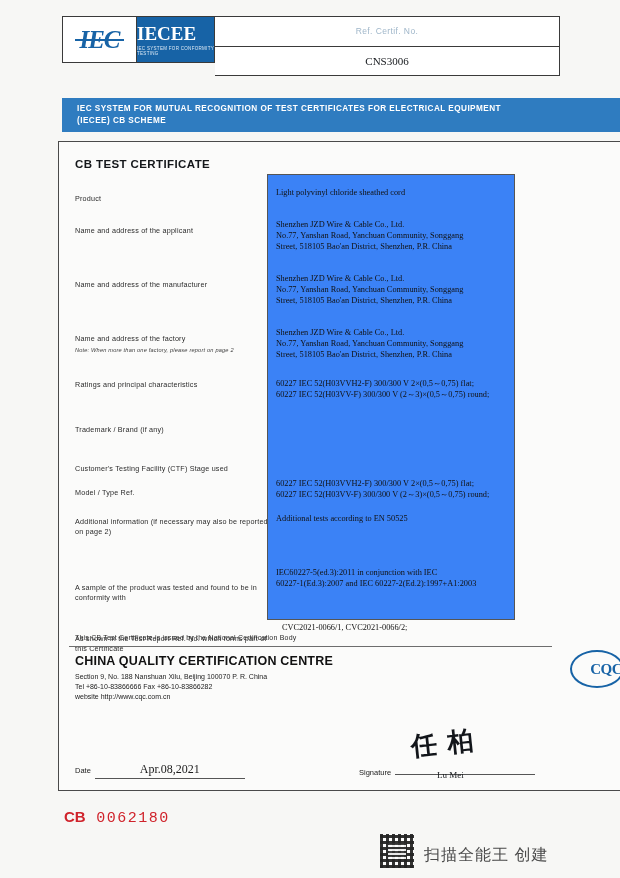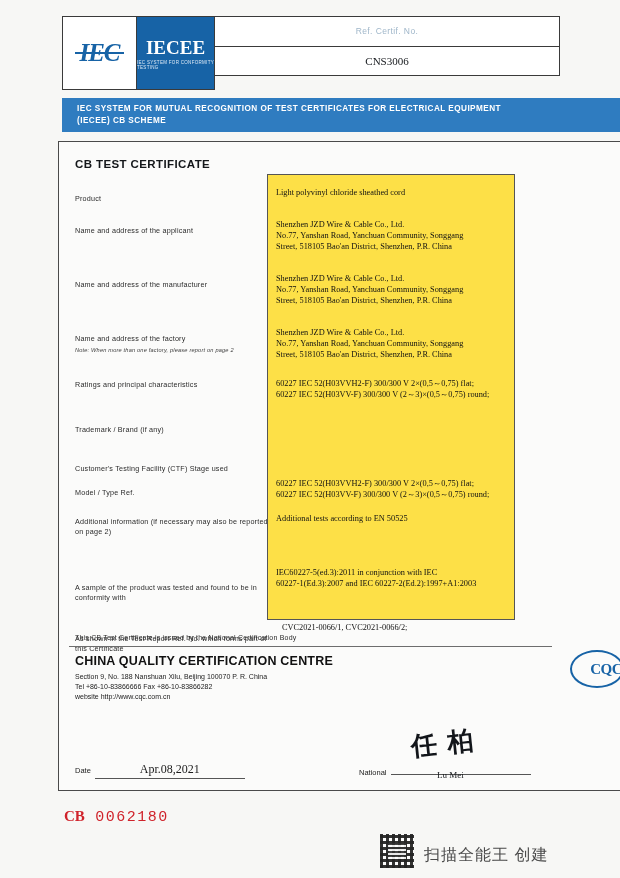--- a/index.html
+++ b/index.html
@@ -26,21 +26,21 @@
   .top-row {
     position: absolute;
     left: 62px;
     top: 16px;
     width: 498px;
     height: 60px;
     display: flex;
   }
   .logo-box {
     width: 75px;
-    height: 74px;
+    height: 47px;
     border: 1.5px solid #3a3a3a;
     box-sizing: border-box;
     display: flex;
     align-items: center;
     justify-content: center;
     background: #fff;
   }
   .logo-box.second {
     border-left: none;
     width: 78px;
@@ -62,21 +62,21 @@
     top: 48%;
     height: 2px;
     background: #1763a6;
   }
   .iecee-inner {
     width: 100%;
     height: 100%;
     display: flex;
     flex-direction: column;
     justify-content: center;
-    align-items: center;
+    align-items: flex-start;
     background: #1763a6;
   }
   .iecee-word {
     font-family: "Liberation Serif", serif;
     font-weight: bold;
     font-size: 19px;
     color: #ffffff;
     letter-spacing: 0px;
   }
   .iecee-sub {
@@ -177,21 +177,21 @@
   }
   
   .valbox {
     position: absolute;
     left: 208px;
     top: 32px;
     width: 248px;
     height: 446px;
     border: 1px solid #555;
     box-sizing: border-box;
-    background: #fde047;
+    background: #3b82f6;
   }
   .val {
     position: absolute;
     left: 8px;
     font-family: "Liberation Serif", serif;
     font-size: 8.3px;
     color: #111;
     line-height: 11.2px;
     width: 236px;
   }
@@ -306,21 +306,21 @@
   .cb-serial {
     position: absolute;
     left: 64px;
     top: 808px;
     font-family: "Liberation Mono", monospace;
     font-size: 15px;
     color: #d0232b;
     letter-spacing: 1.5px;
   }
   .cb-serial .cb {
-    font-family: Liberation Serif, serif;
+    font-family: Liberation Sans, sans-serif;
     font-weight: bold;
     letter-spacing: 0;
   }
   
   .qr {
     position: absolute;
     left: 380px;
     top: 834px;
     width: 34px;
     height: 34px;
@@ -442,21 +442,21 @@
       </div>
     </div>
 
     <div class="sig-mark">任 柏</div>
 
     <div class="date-line">
       <span>Date</span><span class="u">Apr.08,2021</span>
     </div>
 
     <div class="sig-line">
-      <span>National</span><span class="u"></span>
+      <span>Signature</span><span class="u"></span>
     </div>
 
     <div class="sig-name">Lu Mei</div>
   </div>
 
   <div class="cb-serial">
     <span class="cb">CB</span>
     <span>0062180</span>
   </div>
 

